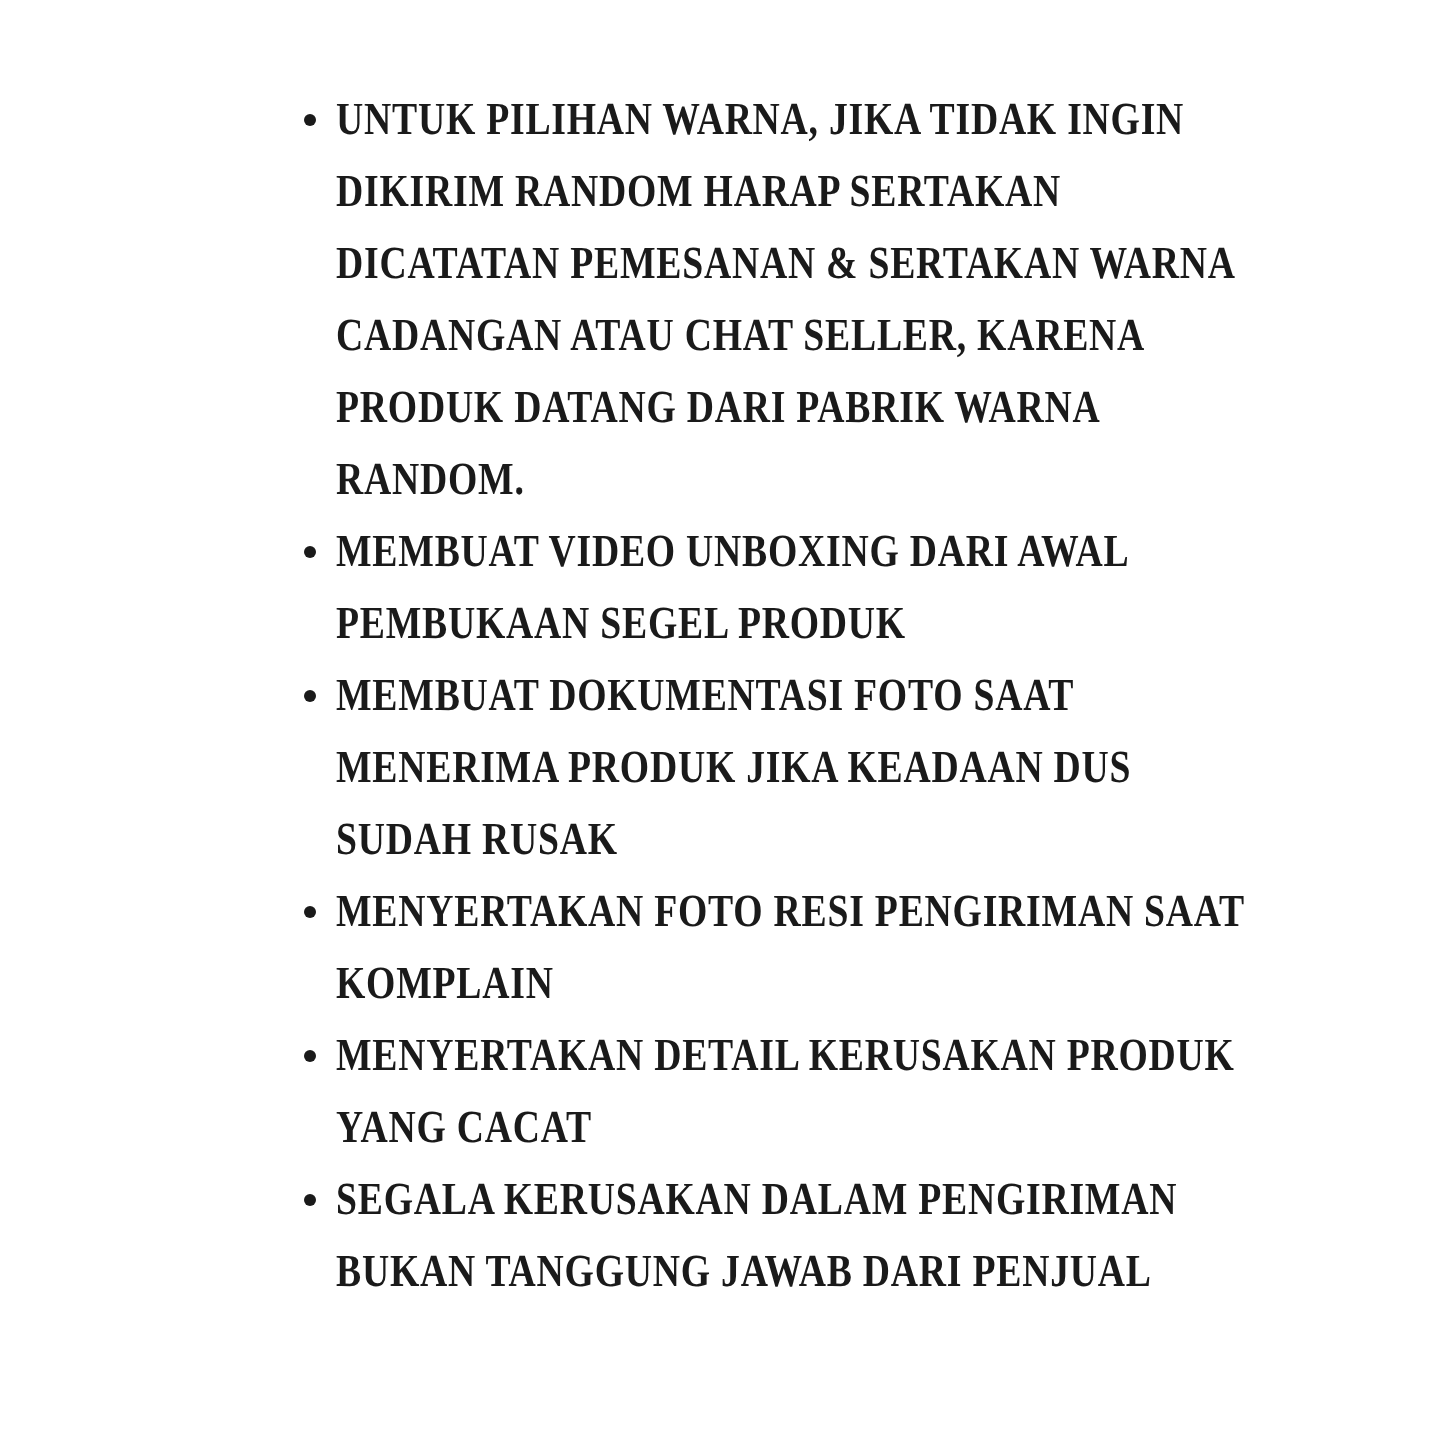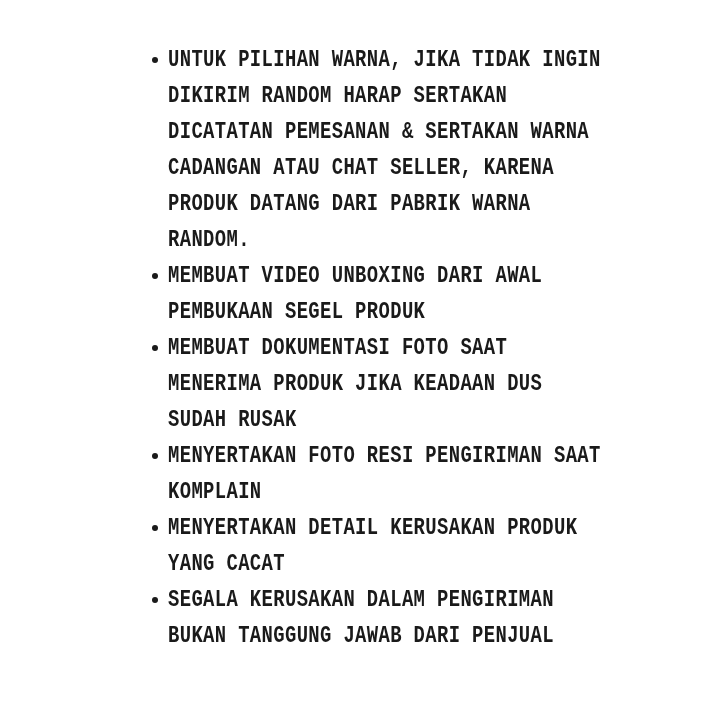--- a/index.html
+++ b/index.html
@@ -5,21 +5,21 @@
   html, body {
     margin: 0;
     padding: 0;
   }
   .page {
     position: relative;
     width: 726px;
     height: 726px;
     background: #ffffff;
     overflow: hidden;
-    font-family: Liberation Mono, monospace;
+    font-family: Liberation Serif, serif;
   }
   .notes-list {
     position: absolute;
     top: 42px;
     left: 150px;
     width: 600px;
     margin: 0;
     padding: 0;
     list-style: none;
   }

